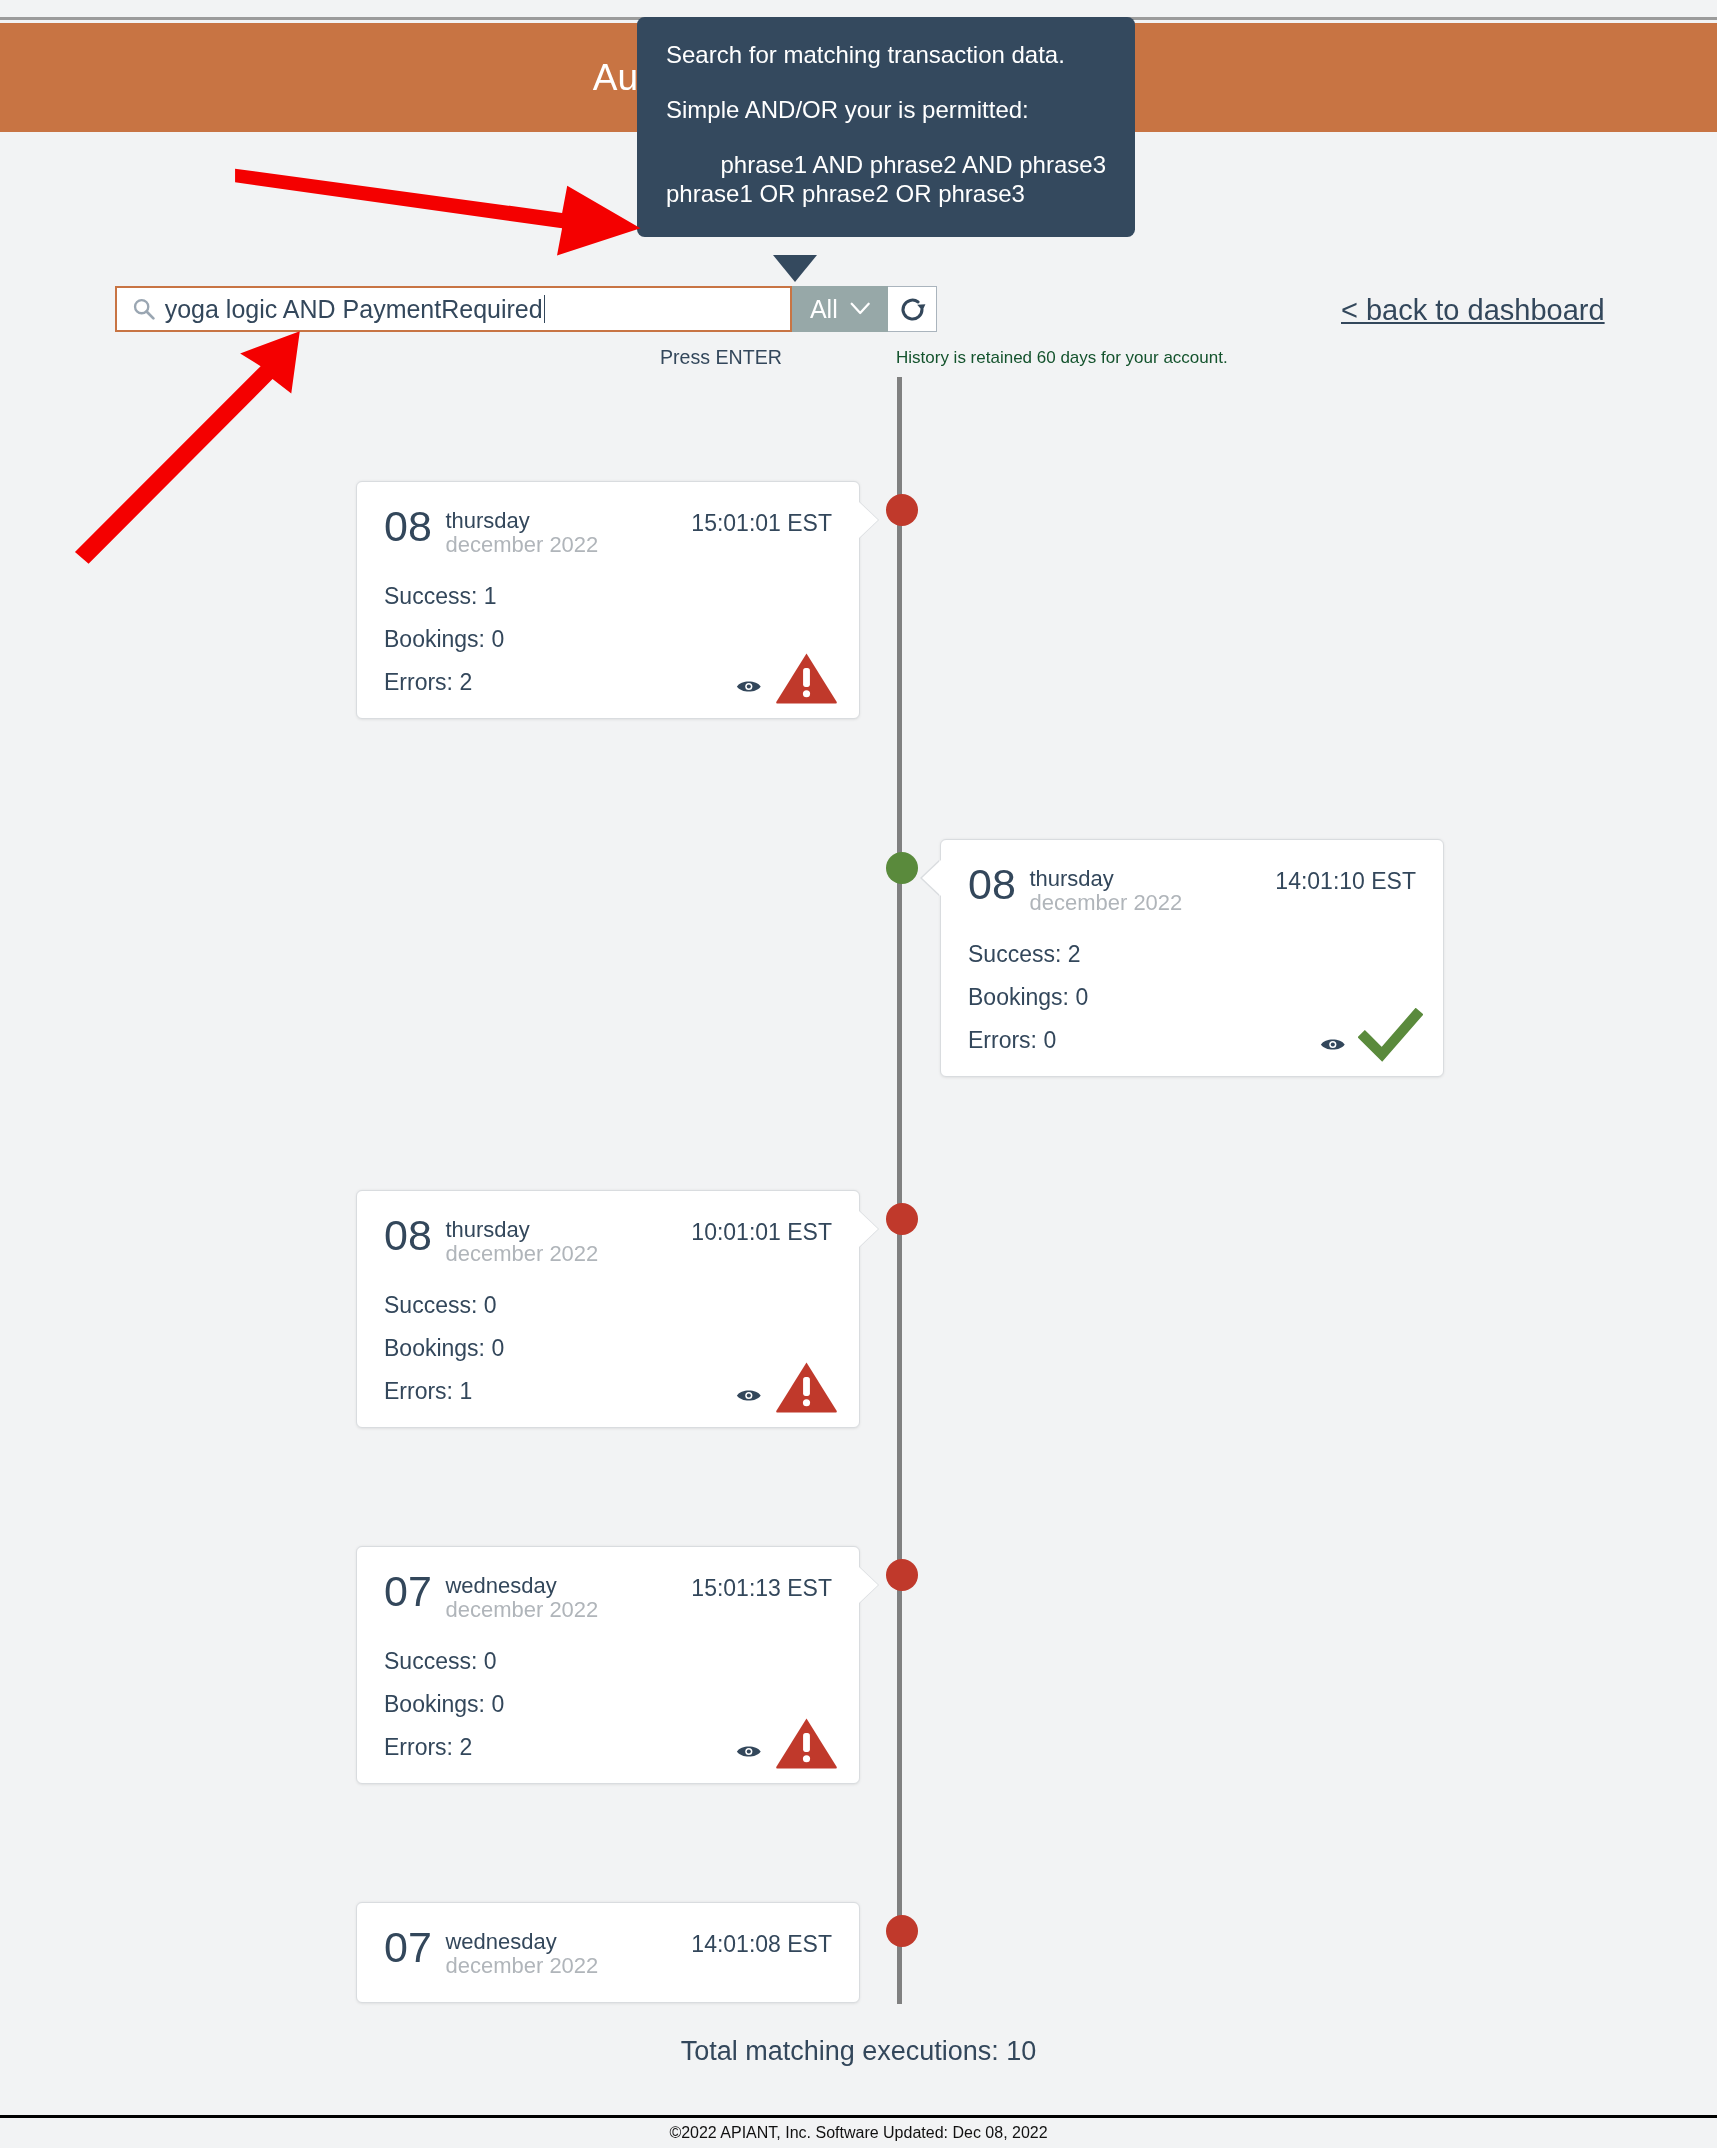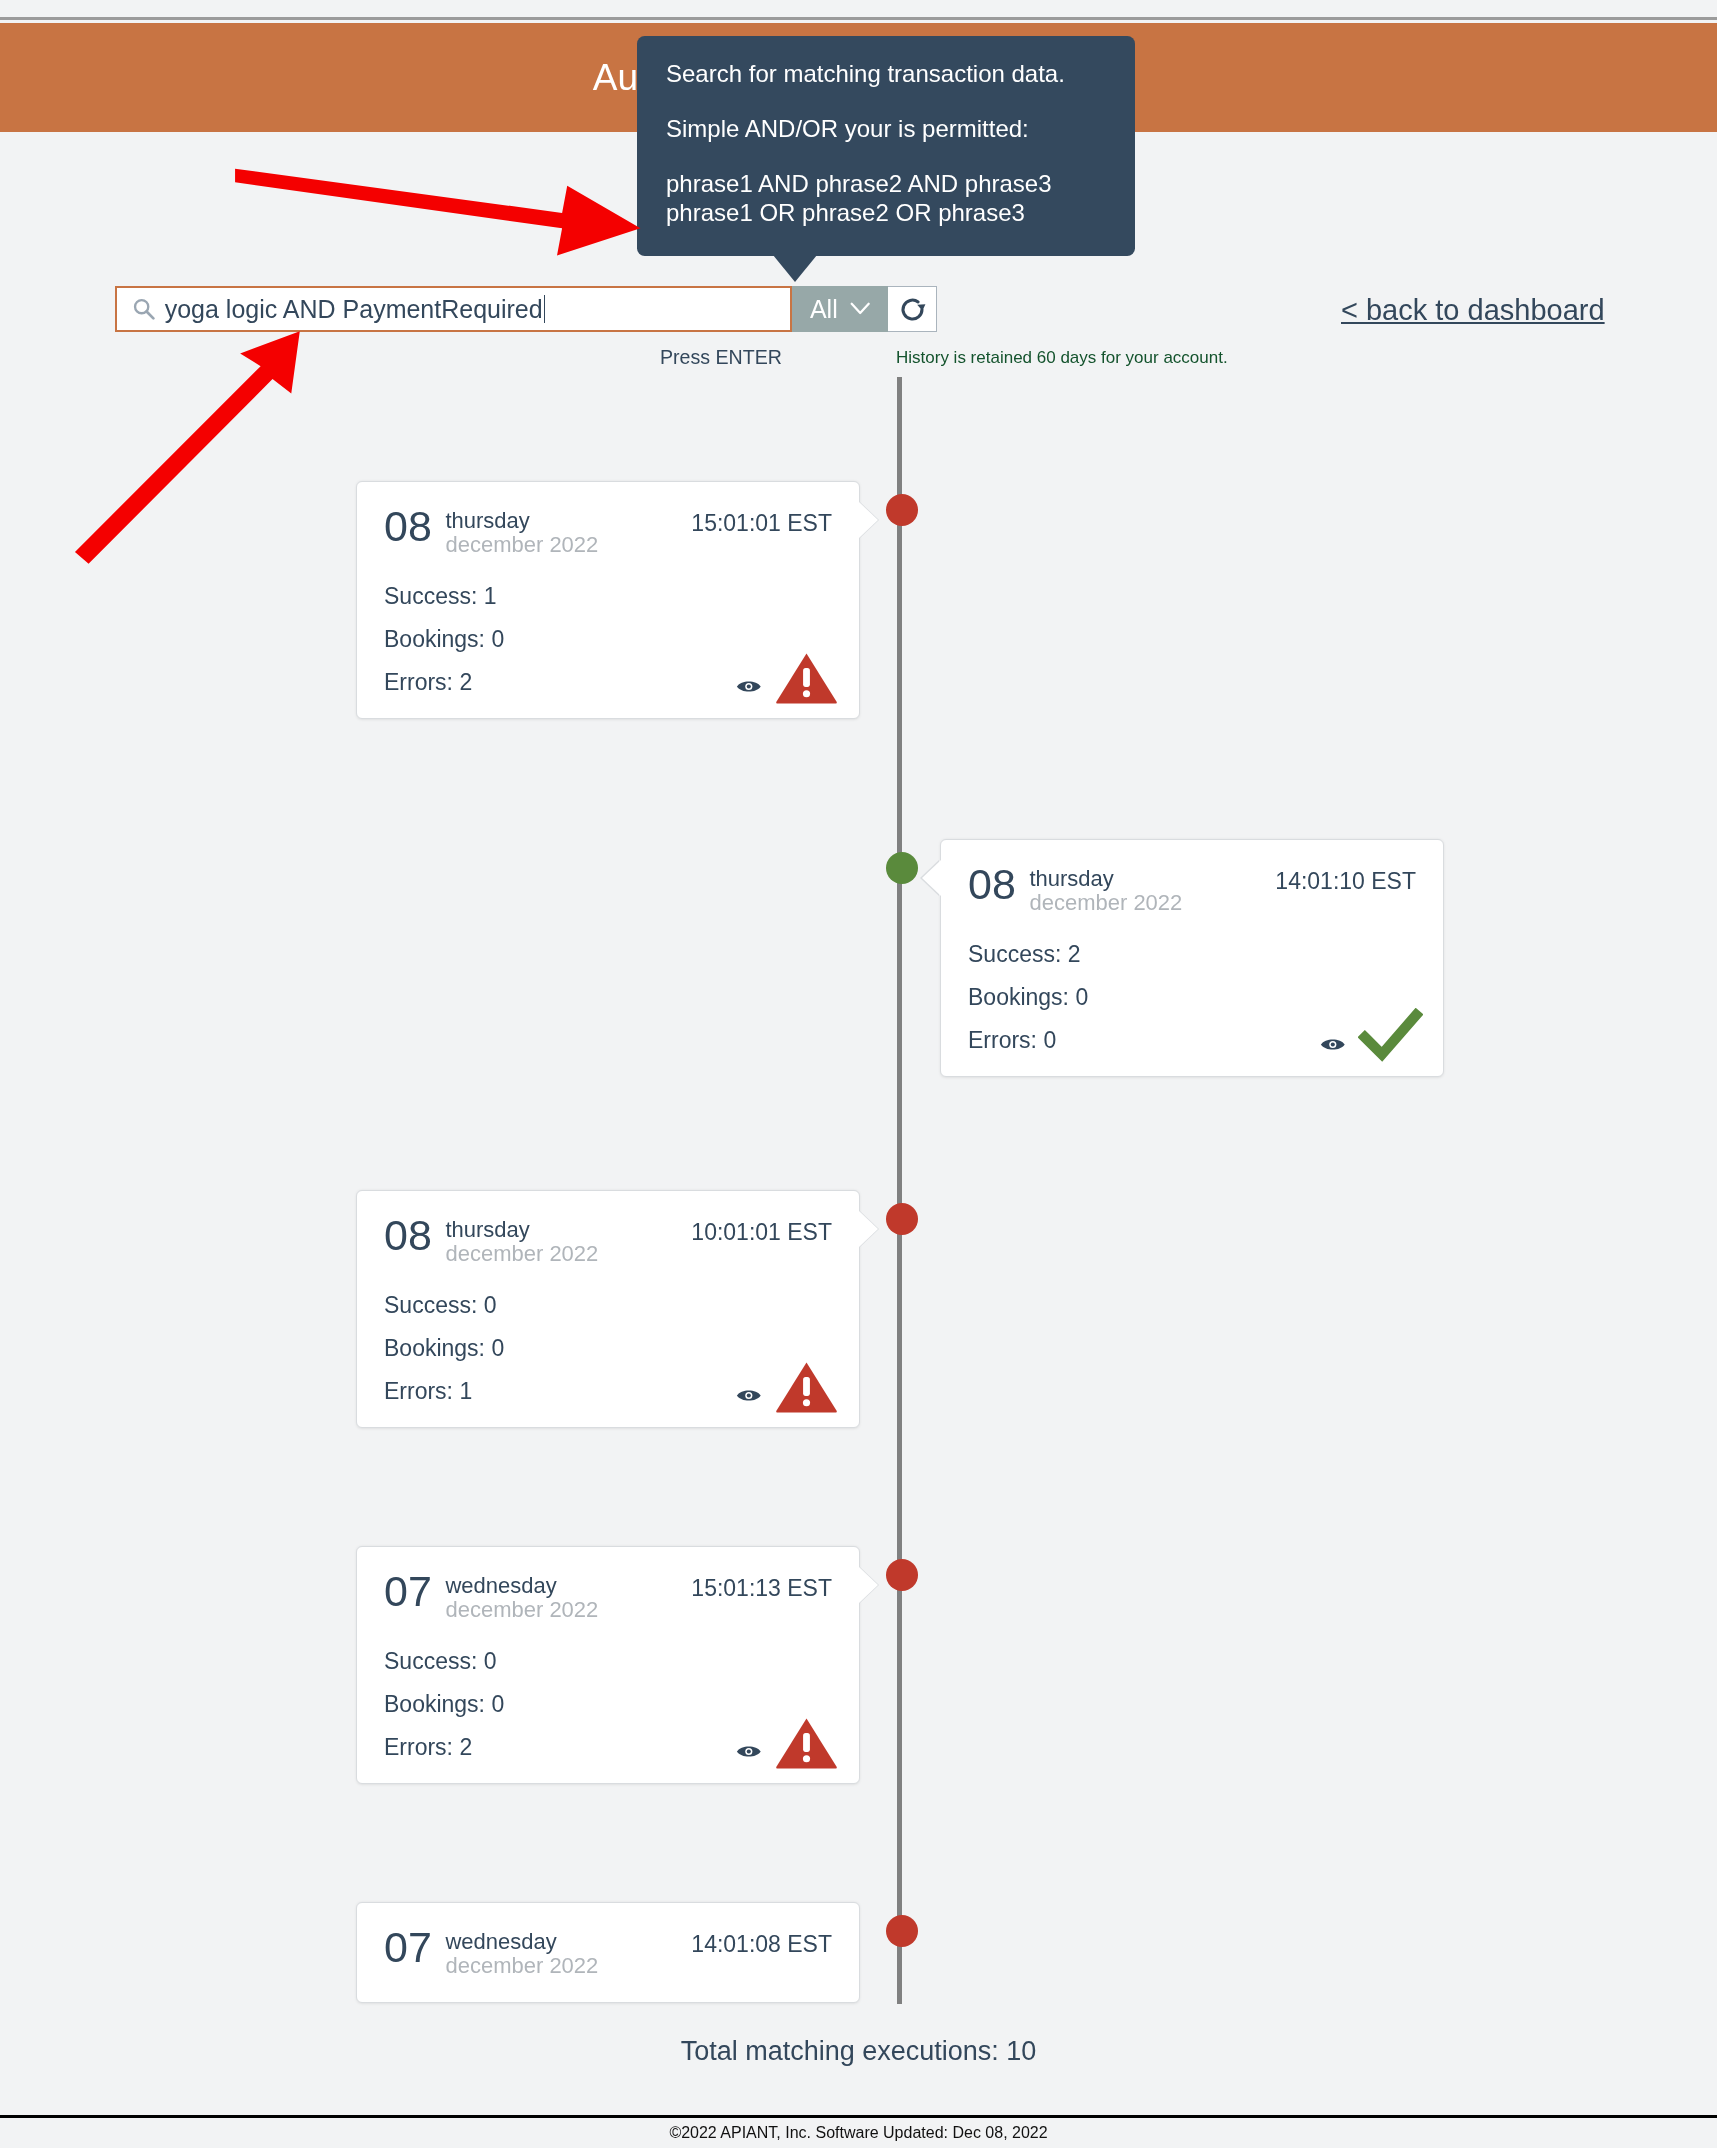--- a/index.html
+++ b/index.html
@@ -33,35 +33,35 @@
   .header-title {
     color: #ffffff;
     font-size: 37px;
     letter-spacing: 0.3px;
     white-space: nowrap;
   }
 
   
   .tooltip {
     position: absolute;
-    left: 637px; top: 36px;
+    left: 637px; top: 17px;
     width: 498px;
     background: #34495e;
     border-radius: 7.7px;
     padding: 25.6px 29px 31px 29px;
     color: #ffffff;
     z-index: 40;
   }
   .tooltip-line {
     font-size: 24px;
     line-height: 1.0;
     margin-bottom: 31px;
     white-space: nowrap;
   }
-  .tooltip-line.tight { margin-bottom: 5.1px; }
+  .tooltip-line.tight { margin-bottom: 5.1px; text-align: right; }
   .tooltip-line.last  { margin-bottom: 0; }
   .tooltip-arrow {
     position: absolute;
     left: 637px; top: 255px;
     width: 0; height: 0;
     border-left: 22px solid transparent;
     border-right: 22px solid transparent;
     border-top: 27px solid #34495e;
     margin-left: 136px;
     z-index: 40;

